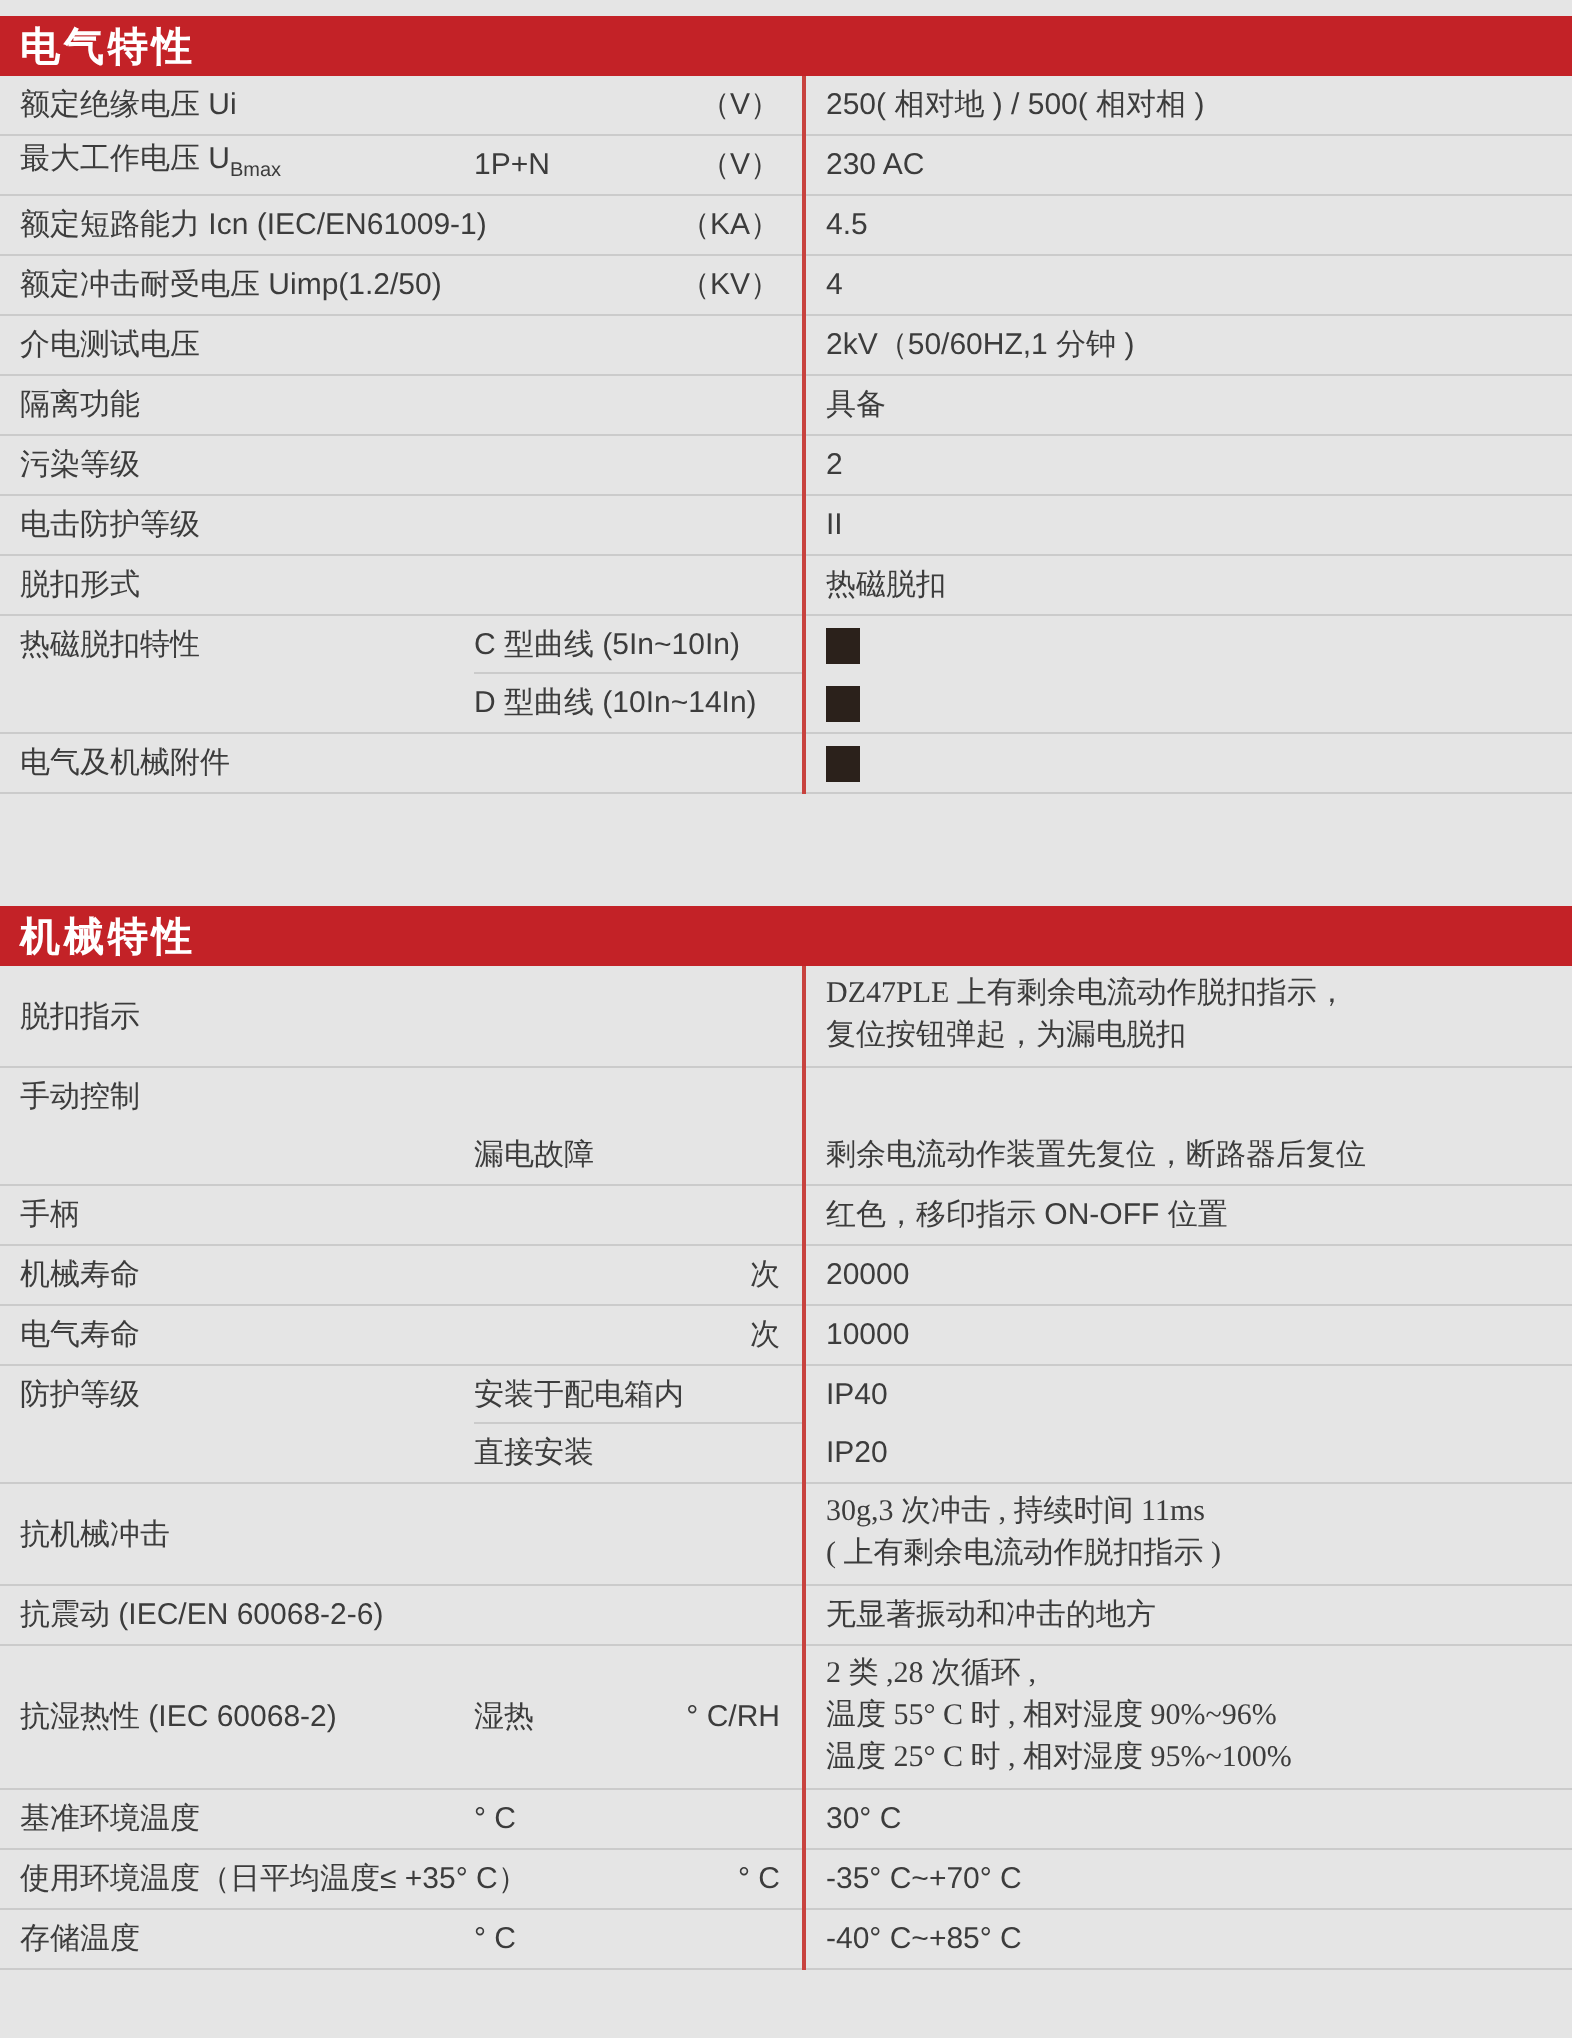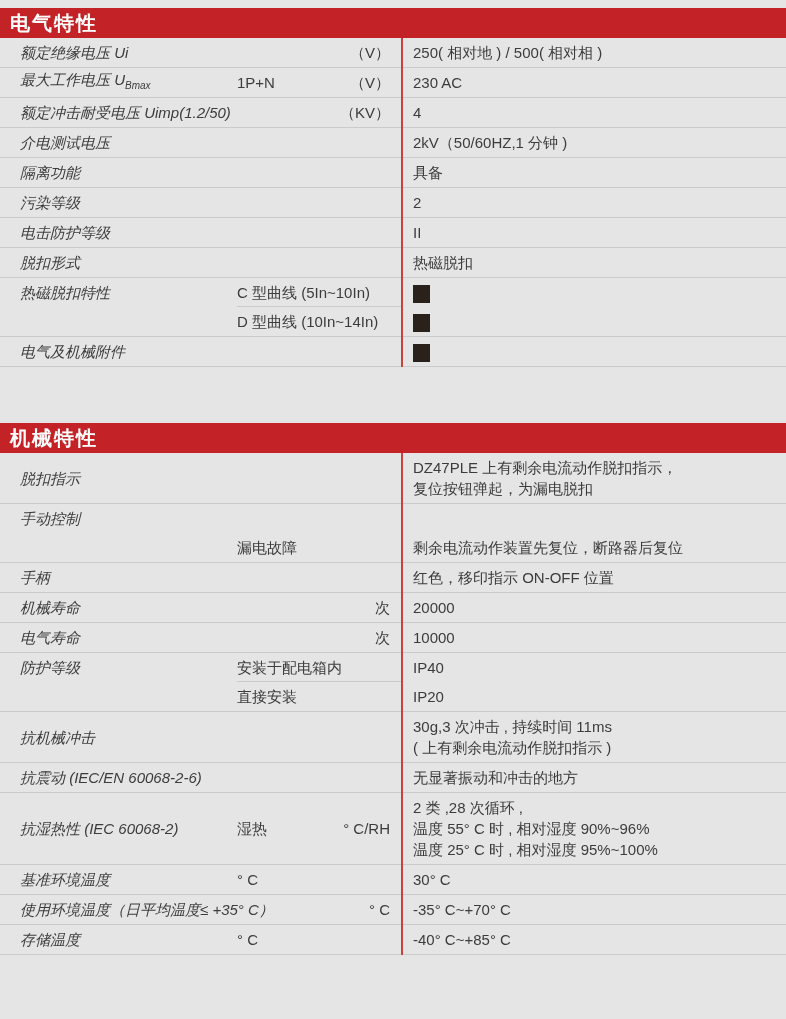--- a/index.html
+++ b/index.html
@@ -29,22 +29,22 @@
     position:absolute;left:401px;top:0;bottom:0;width:2px;
     background:var(--redline);z-index:2;
   }
   .row{
     display:flex;align-items:center;
     border-bottom:1px solid var(--divider);
     min-height:29px;font-size:15px;line-height:21px;
   }
   .row.group{align-items:stretch;}
   .c-label{
-    flex:0 0 237px;min-width:0;padding-left:20px;box-sizing:border-box;
-    white-space:nowrap;flex-shrink:0;font-style:italic;
+    flex:0 0 237px;min-width:0;padding-left:10px;box-sizing:border-box;
+    white-space:nowrap;flex-shrink:0;
   }
   .group .c-label{display:flex;align-items:center;height:29px;}
   .c-label sub{font-size:10px;}
   .c-mid{
     flex:0 0 164px;flex-shrink:0;display:flex;align-items:center;
     padding-right:11px;box-sizing:border-box;white-space:nowrap;
   }
   .c-mid .unit{margin-left:auto;}
   .c-value{
     flex:1 1 auto;min-width:0;padding:4px 6px 4px 12px;box-sizing:border-box;
@@ -54,21 +54,21 @@
   .s-mid{
     flex:0 0 164px;flex-shrink:0;align-self:stretch;
     display:flex;align-items:center;padding-right:11px;box-sizing:border-box;
     white-space:nowrap;
   }
   .subrow:not(:last-child) .s-mid{border-bottom:1px solid var(--divider);}
   .sq{
     width:17px;height:18px;background:var(--square);
     display:inline-block;vertical-align:middle;
   }
-  .vline{white-space:nowrap;}
+  .vline{white-space:nowrap;font-family:Liberation Serif, serif;}
 </style>
 </head>
 <body>
 
 <div class="page">
 
   <section class="spec-section first">
     <div class="sec-header">电气特性</div>
     <div class="tbl" id="tbl-0">
       <div class="redline"></div>
@@ -81,20 +81,27 @@
         </div>
         <div class="row">
           <div class="c-label"><span>最大工作电压 U</span><sub>Bmax</sub></div>
           <div class="c-mid">
             <span class="sub">1P+N</span>
             <span class="unit">（V）</span>
           </div>
           <div class="c-value"><span>230 AC</span></div>
         </div>
         <div class="row">
+          <div class="c-label"><span>额定短路能力 Icn (IEC/EN61009-1)</span></div>
+          <div class="c-mid">
+            <span class="unit">（KA）</span>
+          </div>
+          <div class="c-value"><span>4.5</span></div>
+        </div>
+        <div class="row">
           <div class="c-label"><span>额定冲击耐受电压 Uimp(1.2/50)</span></div>
           <div class="c-mid">
             <span class="unit">（KV）</span>
           </div>
           <div class="c-value"><span>4</span></div>
         </div>
         <div class="row">
           <div class="c-label"><span>介电测试电压</span></div>
           <div class="c-mid"></div>
           <div class="c-value"><span>2kV（50/60HZ,1 分钟 )</span></div>

